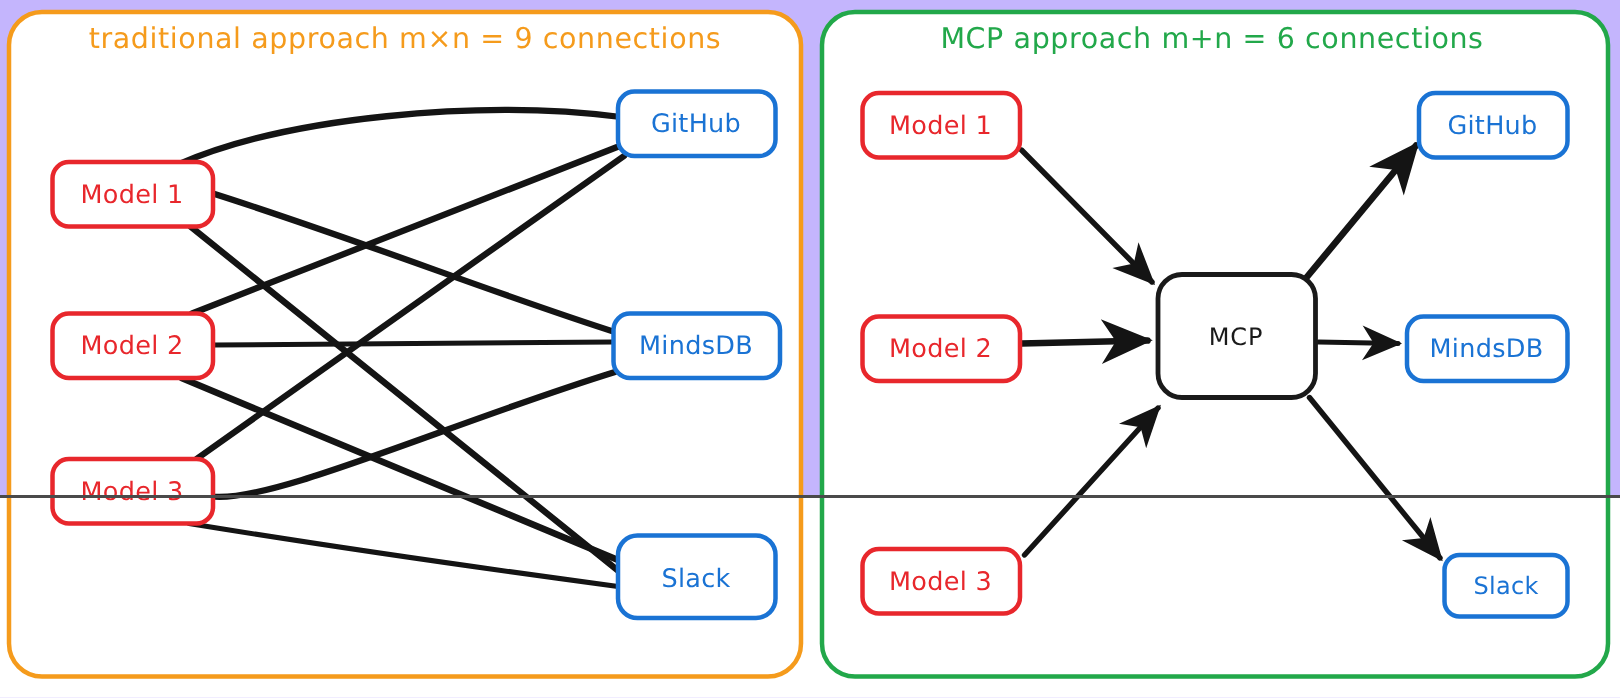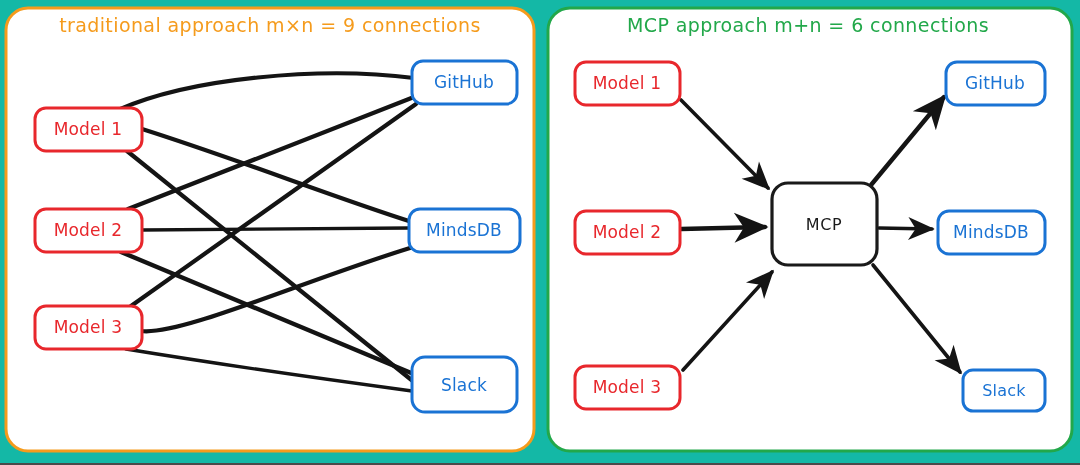--- a/index.html
+++ b/index.html
@@ -9,22 +9,22 @@
   }
   body {
     width: 1080px;
     height: 465px;
     font-family: "DejaVu Sans", sans-serif;
     overflow: hidden;
   }
   #canvas {
     position: relative;
     width: 1080px;
-    height: 465px;
-    background: #14b8a6;
+    height: 332px;
+    background: #c4b5fd;
   }
   #diagram-svg {
     position: absolute;
     top: 0;
     left: 0;
     width: 1080px;
     height: 465px;
   }
   .panel-title {
     font-family: "DejaVu Sans", sans-serif;

